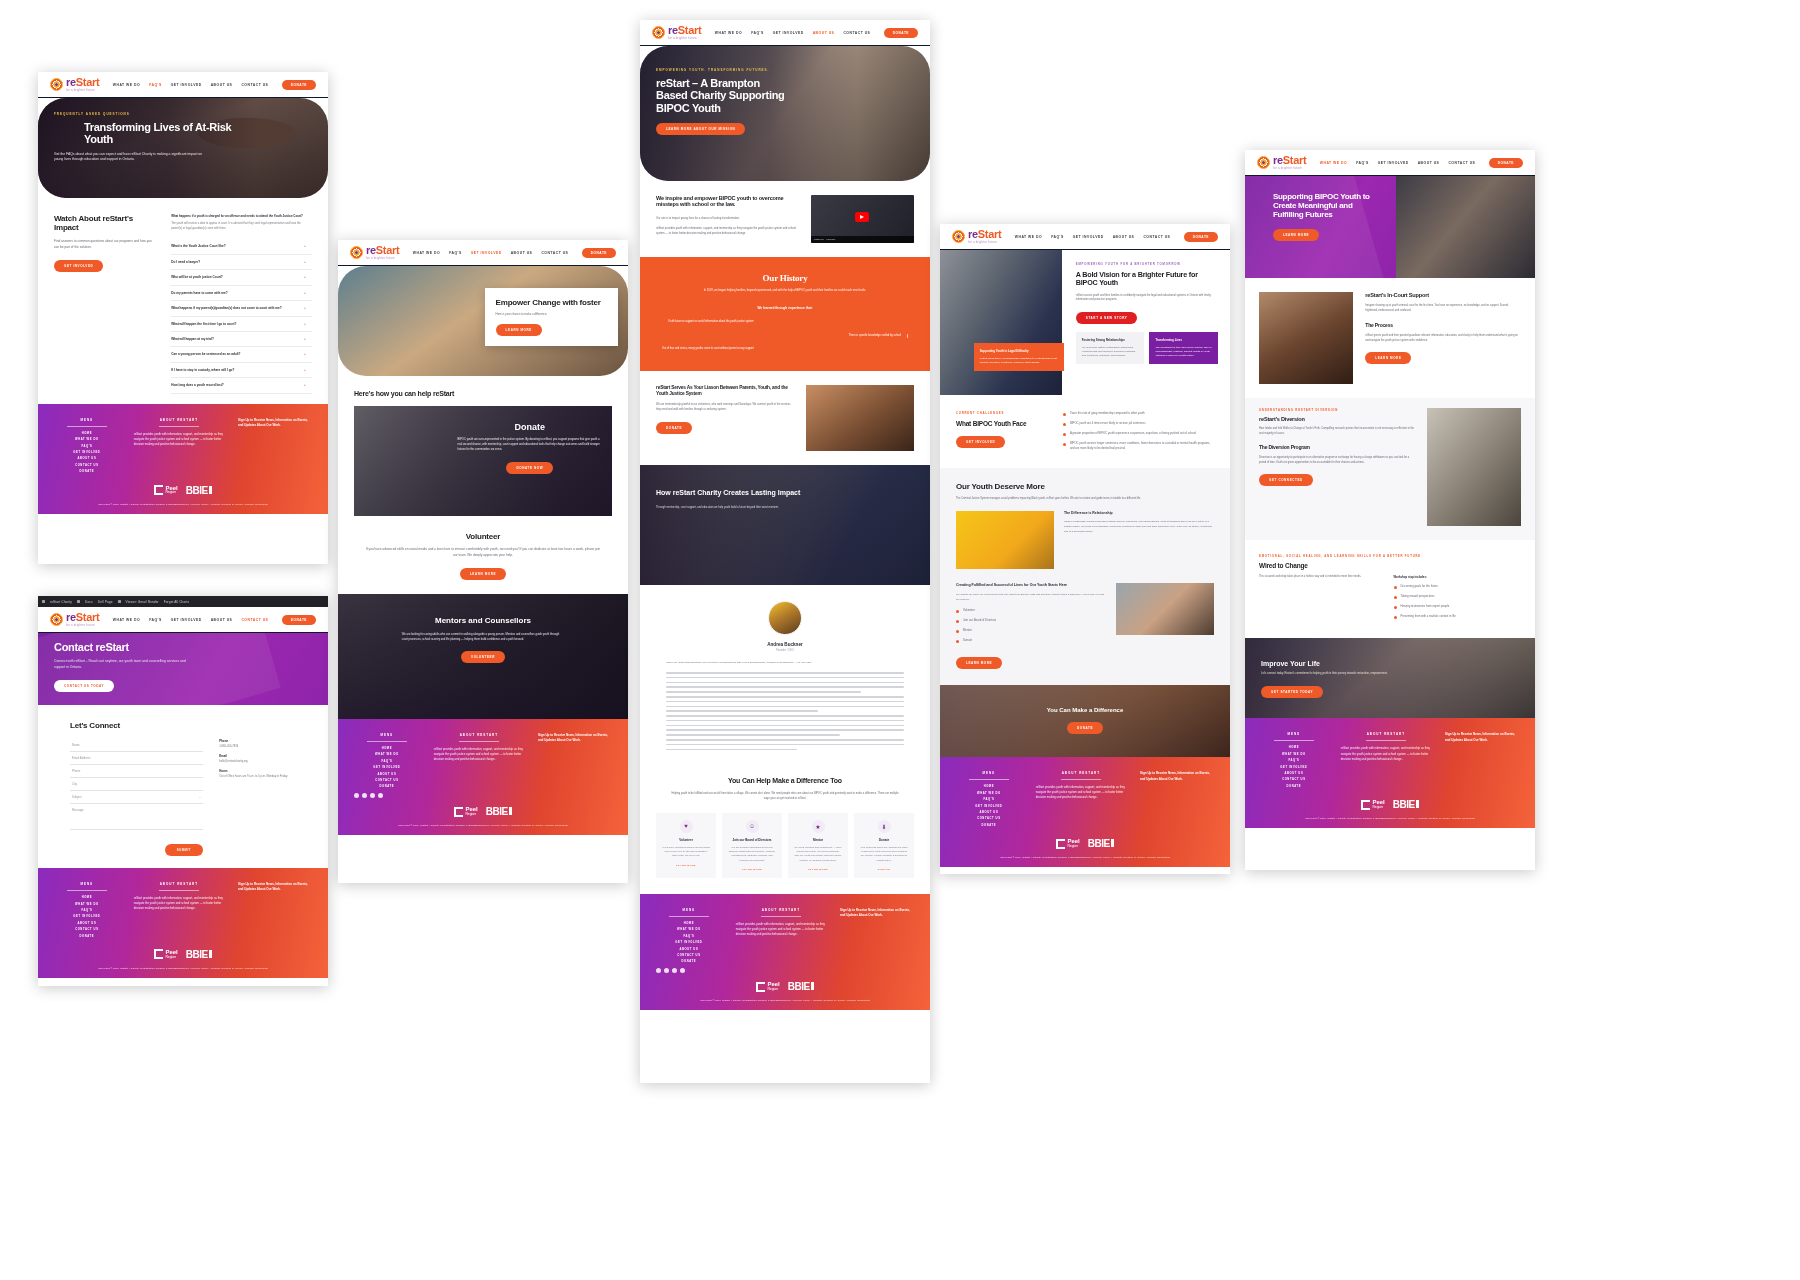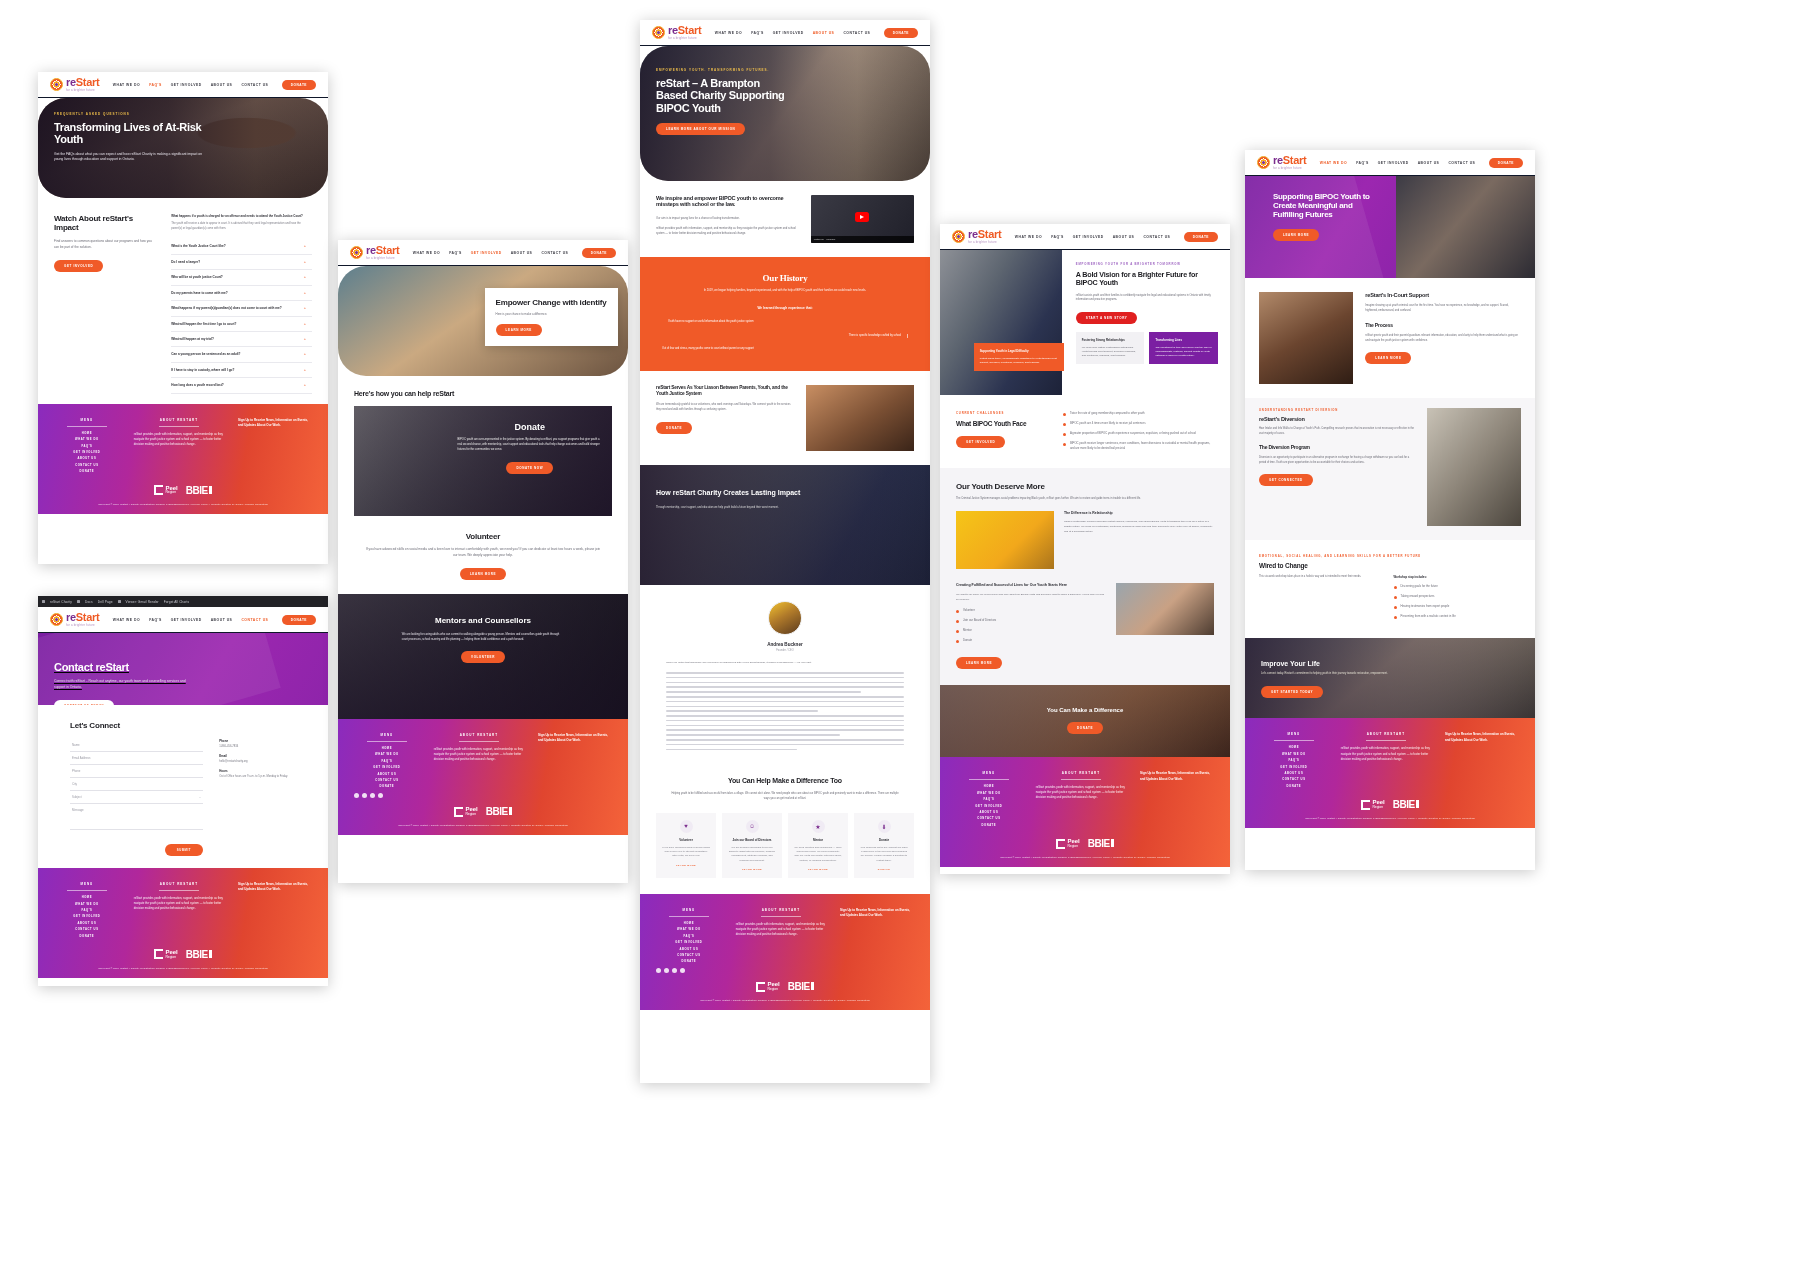--- a/index.html
+++ b/index.html
@@ -197,21 +197,21 @@
       <a>ABOUT US</a>
       <a>CONTACT US</a>
     </div>
     <button class="btn-donate">DONATE</button>
   </div>
 
   <div class="hero ph im-livingroom" style="height:100px;">
     <div class="hero-shade"></div>
     <div class="hero-body">
       <div class="eyebrow">FREQUENTLY ASKED QUESTIONS</div>
-      <div class="hero-h1" style="font-size:11px;max-width:62%;">Transforming Lives of At-Risk Youth</div>
+      <div class="hero-h1" style="font-size:11px;max-width:62%;margin-left:30px;">Transforming Lives of At-Risk Youth</div>
       <div class="hero-p">Get the FAQs about what you can expect and how reStart Charity is making a significant impact on young lives through education and support in Ontario.</div>
     </div>
   </div>
 
   <div class="sect" style="display:flex;gap:14px;padding:16px 16px 10px;">
     <div style="width:40%;">
       <div class="h2" style="font-size:8px;">Watch About reStart's Impact</div>
       <div class="p" style="margin-top:7px;">Find answers to common questions about our programs and how you can be part of the solution.</div>
       <button class="pill">GET INVOLVED</button>
     </div>
@@ -322,21 +322,21 @@
     <div class="nav">
       <a>WHAT WE DO</a>
       <a>FAQ'S</a>
       <a>GET INVOLVED</a>
       <a>ABOUT US</a>
       <a class="active">CONTACT US</a>
     </div>
     <button class="btn-donate">DONATE</button>
   </div>
 
-  <div class="phero" style="height:72px;padding:28px 16px;text-decoration:underline;">
+  <div class="phero" style="height:72px;padding:8px 16px;">
     <div style="position:relative;">
       <div class="hero-h1" style="font-size:11px;">Contact reStart</div>
       <div class="hero-p" style="max-width:54%;">Connect with reStart – Reach out anytime, our youth team and counselling services and support in Ontario.</div>
       <button class="pill ghost">CONTACT US TODAY</button>
     </div>
   </div>
 
   <div class="sect" style="padding:16px 32px 12px;">
     <div class="h2" style="font-size:8px;margin-bottom:9px;">Let's Connect</div>
     <div style="display:flex;gap:16px;">
@@ -416,21 +416,21 @@
       <a>FAQ'S</a>
       <a class="active">GET INVOLVED</a>
       <a>ABOUT US</a>
       <a>CONTACT US</a>
     </div>
     <button class="btn-donate">DONATE</button>
   </div>
 
   <div class="hero ph im-class" style="height:110px;">
     <div style="position:absolute;right:10px;top:22px;width:46%;background:#fff;padding:10px 11px;box-shadow:0 2px 10px rgba(0,0,0,.2);">
-      <div class="h2" style="font-size:8px;">Empower Change with identify</div>
+      <div class="h2" style="font-size:8px;">Empower Change with foster</div>
       <div class="p" style="margin-top:5px;font-size:2.8px;">Here is your chance to make a difference.</div>
       <button class="pill" style="margin-top:6px;">LEARN MORE</button>
     </div>
   </div>
 
   <div class="sect" style="padding:14px 16px 8px;">
     <div class="h2" style="font-size:7px;max-width:48%;">Here's how you can help reStart</div>
   </div>
 
   <div class="ph im-street" style="height:110px;margin:0 16px;position:relative;">

